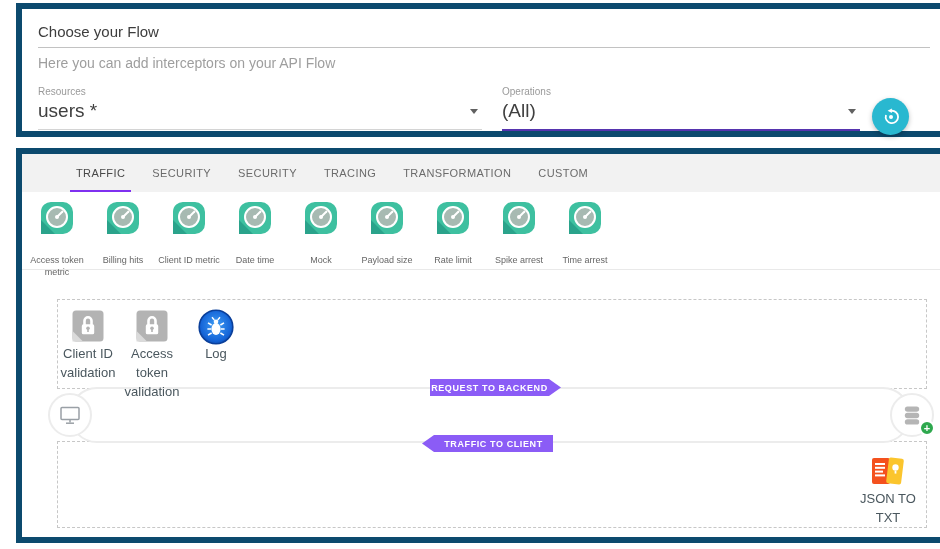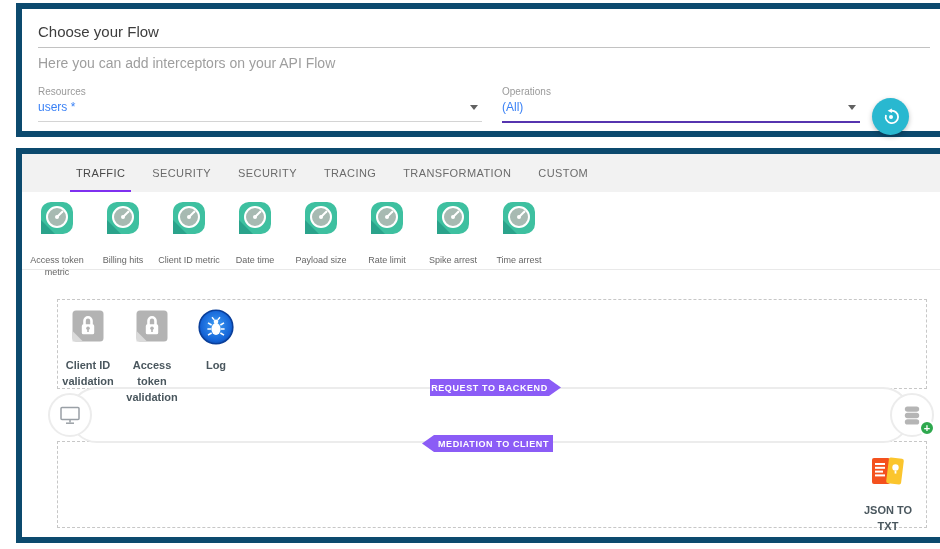--- a/index.html
+++ b/index.html
@@ -10,21 +10,21 @@
 
   
   #flow-header-card { top: 3px; height: 134px; padding: 14px 16px 0 16px; }
   .page-title { font-size: 15px; color: #3d3d3d; font-weight: 400; padding-bottom: 7px; }
   .title-divider { border: none; border-top: 1px solid #c2c2c2; }
   .page-subtitle { font-size: 14px; color: #9e9e9e; padding-top: 7px; }
   .fields-row { display: flex; align-items: flex-start; margin-top: 15px; }
   .select-field { position: relative; }
   .select-field .f-label { font-size: 10px; color: #9a9a9a; margin-bottom: 3px; }
   .select-value { display: flex; align-items: center; justify-content: space-between;
-    font-size: 12px; color: #3b82f6; padding-bottom: 7px; }
+    font-size: 19px; color: #404040; padding-bottom: 7px; }
   .caret { width: 0; height: 0; border-left: 4px solid transparent;
     border-right: 4px solid transparent; border-top: 5px solid #616161; margin-right: 4px; }
   #resources-field { width: 444px; border-bottom: 1px solid #d4d4d4; }
   #operations-field { width: 358px; margin-left: 20px; border-bottom: 2px solid #5634af; }
   .fab { width: 37px; height: 37px; border-radius: 50%; border: none; cursor: pointer;
     background: #29b8d0; margin-left: 12px; margin-top: 12px;
     display: flex; align-items: center; justify-content: center;
     box-shadow: 0 2px 5px rgba(0,0,0,.25); }
 
   
@@ -45,22 +45,22 @@
 
   
   .dashed-zone { position: absolute; left: 35px; width: 870px;
     border: 1px dashed #c7c7c7; background: transparent; }
   #request-zone { top: 145px; height: 90px; }
   #response-zone { top: 287px; height: 87px; }
 
   .interceptor-list { position: absolute; left: 34px; top: 155px; display: flex; z-index: 3; }
   .interceptor { width: 64px; text-align: center; cursor: pointer; }
   .interceptor .i-icon { width: 36px; height: 36px; margin: 0 auto; }
-  .interceptor .i-label { font-size: 11px; font-weight: bold; color: #4a575e;
-    line-height: 1.45; margin-top: 13px; }
+  .interceptor .i-label { font-size: 13px; font-weight: normal; color: #4a575e;
+    line-height: 1.45; margin-top: 0; }
   #response-list { left: 834px; top: 300px; }
 
   .lane { position: absolute; left: 47px; top: 233px; width: 842px; height: 56px;
     border: 2px solid #ececec; border-radius: 28px; background: #fff; z-index: 1; }
 
   .ribbon { position: absolute; height: 17px; z-index: 2; background: #8b5cf6;
     color: #fff; font-size: 9px; font-weight: bold; letter-spacing: .6px;
     display: flex; align-items: center; justify-content: center; }
   #request-ribbon { left: 408px; top: 225px; width: 131px; padding-right: 12px;
     clip-path: polygon(0 0, calc(100% - 12px) 0, 100% 50%, calc(100% - 12px) 100%, 0 100%); }
@@ -185,20 +185,32 @@
     <path d="M12 1 H23 A10 10 0 0 1 33 11 V23 A10 10 0 0 1 23 33 H1 V11 A10 10 0 0 1 12 1 Z" fill="#3ec0a0"></path>
     <path d="M1 19 L15 33 H1 Z" fill="#2aa38b"></path>
     <circle cx="17" cy="16" r="10" fill="#a7bab2" stroke="#fff" stroke-width="2"></circle>
     <line x1="17" y1="16" x2="22.5" y2="10.5" stroke="#fff" stroke-width="2" stroke-linecap="round"></line>
     <circle cx="17" cy="16" r="2" fill="#fff"></circle>
   </svg>
 </div>
         <div class="p-label">Date time</div>
       </div>
 
+      <div class="palette-item">
+        <div class="p-icon">
+  <svg viewBox="0 0 34 34" width="34" height="34">
+    <path d="M12 1 H23 A10 10 0 0 1 33 11 V23 A10 10 0 0 1 23 33 H1 V11 A10 10 0 0 1 12 1 Z" fill="#3ec0a0"></path>
+    <path d="M1 19 L15 33 H1 Z" fill="#2aa38b"></path>
+    <circle cx="17" cy="16" r="10" fill="#a7bab2" stroke="#fff" stroke-width="2"></circle>
+    <line x1="17" y1="16" x2="22.5" y2="10.5" stroke="#fff" stroke-width="2" stroke-linecap="round"></line>
+    <circle cx="17" cy="16" r="2" fill="#fff"></circle>
+  </svg>
+</div>
+        <div class="p-label">Mock</div>
+      </div>
 
       <div class="palette-item">
         <div class="p-icon">
   <svg viewBox="0 0 34 34" width="34" height="34">
     <path d="M12 1 H23 A10 10 0 0 1 33 11 V23 A10 10 0 0 1 23 33 H1 V11 A10 10 0 0 1 12 1 Z" fill="#3ec0a0"></path>
     <path d="M1 19 L15 33 H1 Z" fill="#2aa38b"></path>
     <circle cx="17" cy="16" r="10" fill="#a7bab2" stroke="#fff" stroke-width="2"></circle>
     <line x1="17" y1="16" x2="22.5" y2="10.5" stroke="#fff" stroke-width="2" stroke-linecap="round"></line>
     <circle cx="17" cy="16" r="2" fill="#fff"></circle>
   </svg>
@@ -305,21 +317,21 @@
         <div class="i-label">Log</div>
       </div>
     </div>
 
   <div class="lane"></div>
 
   <div class="ribbon" id="request-ribbon">
     <span>REQUEST TO BACKEND</span>
   </div>
   <div class="ribbon" id="response-ribbon">
-    <span>MEDIATION TO CLIENT</span>
+    <span>TRAFFIC TO CLIENT</span>
   </div>
 
   <div class="endpoint" id="client-endpoint">
     <svg viewBox="0 0 24 24" width="24" height="24">
       <rect x="3" y="4.5" width="18" height="12" rx="1" fill="none" stroke="#9aa0a6" stroke-width="1.5"></rect>
       <line x1="12" y1="16.5" x2="12" y2="19.5" stroke="#9aa0a6" stroke-width="1.5"></line>
       <line x1="8" y1="20.2" x2="16" y2="20.2" stroke="#9aa0a6" stroke-width="1.5"></line>
     </svg>
   </div>
   <div class="endpoint" id="backend-endpoint">

